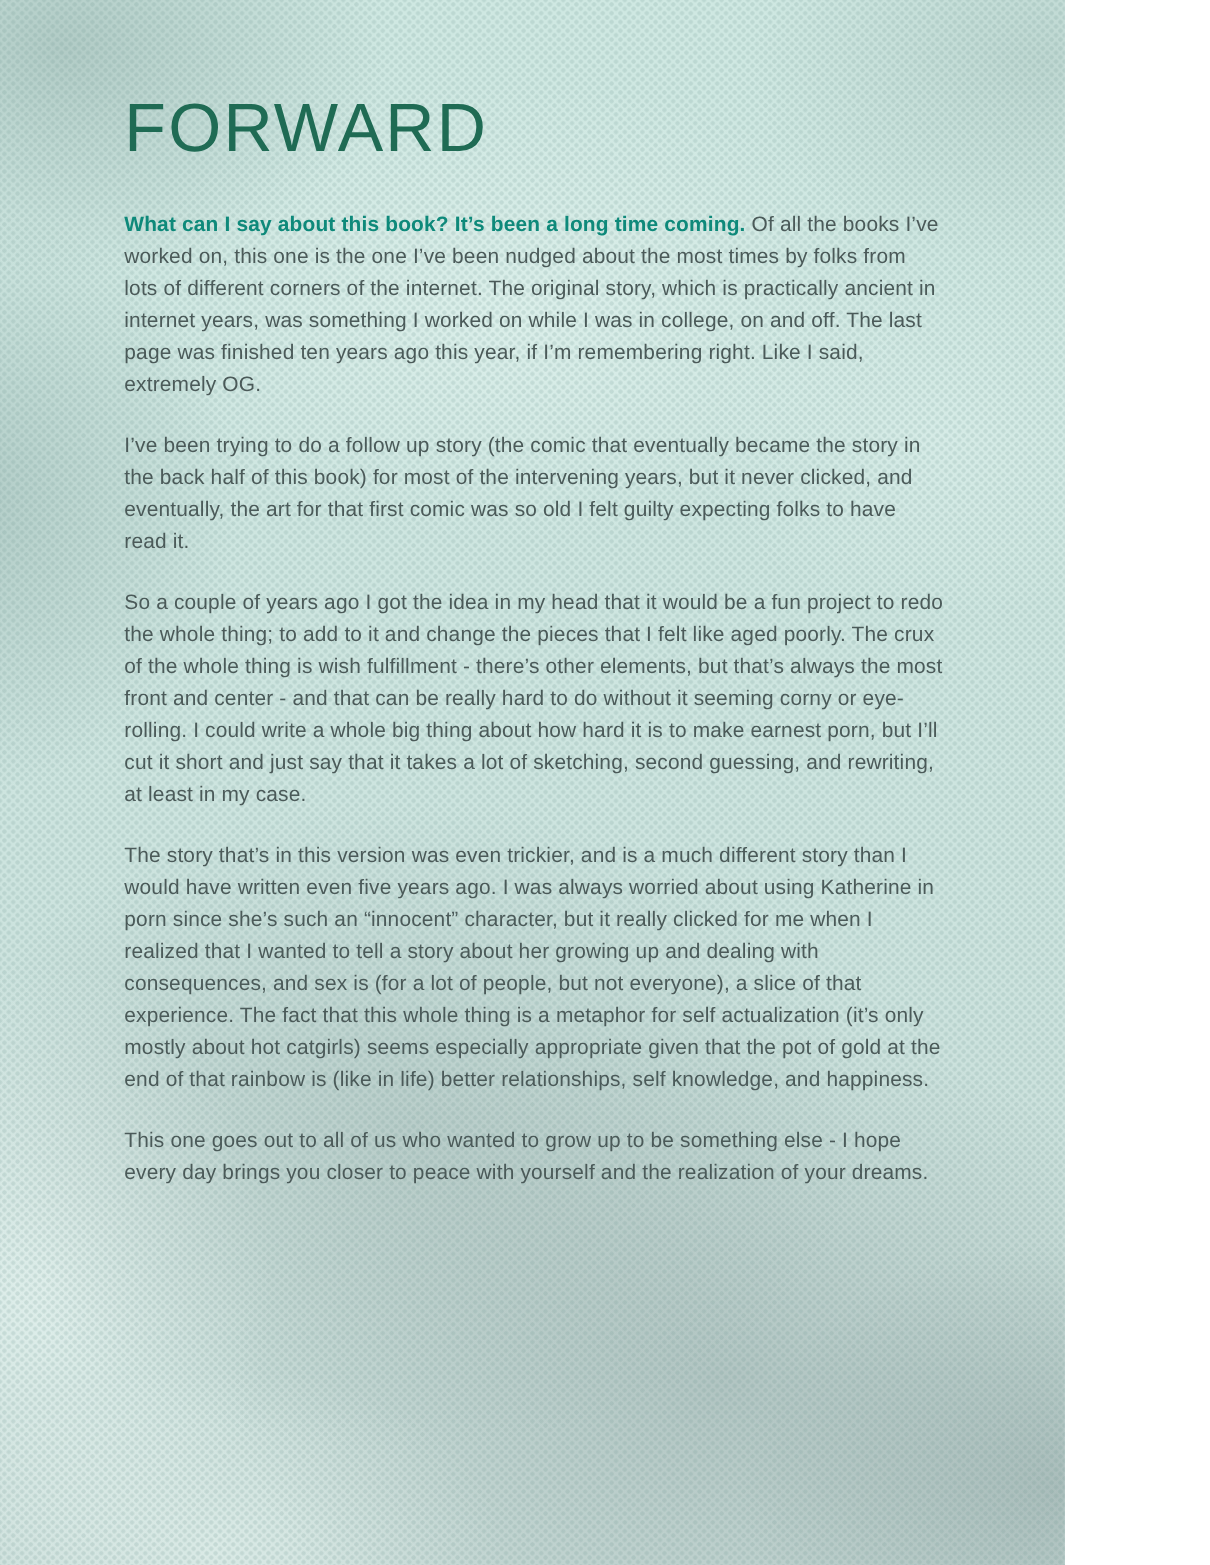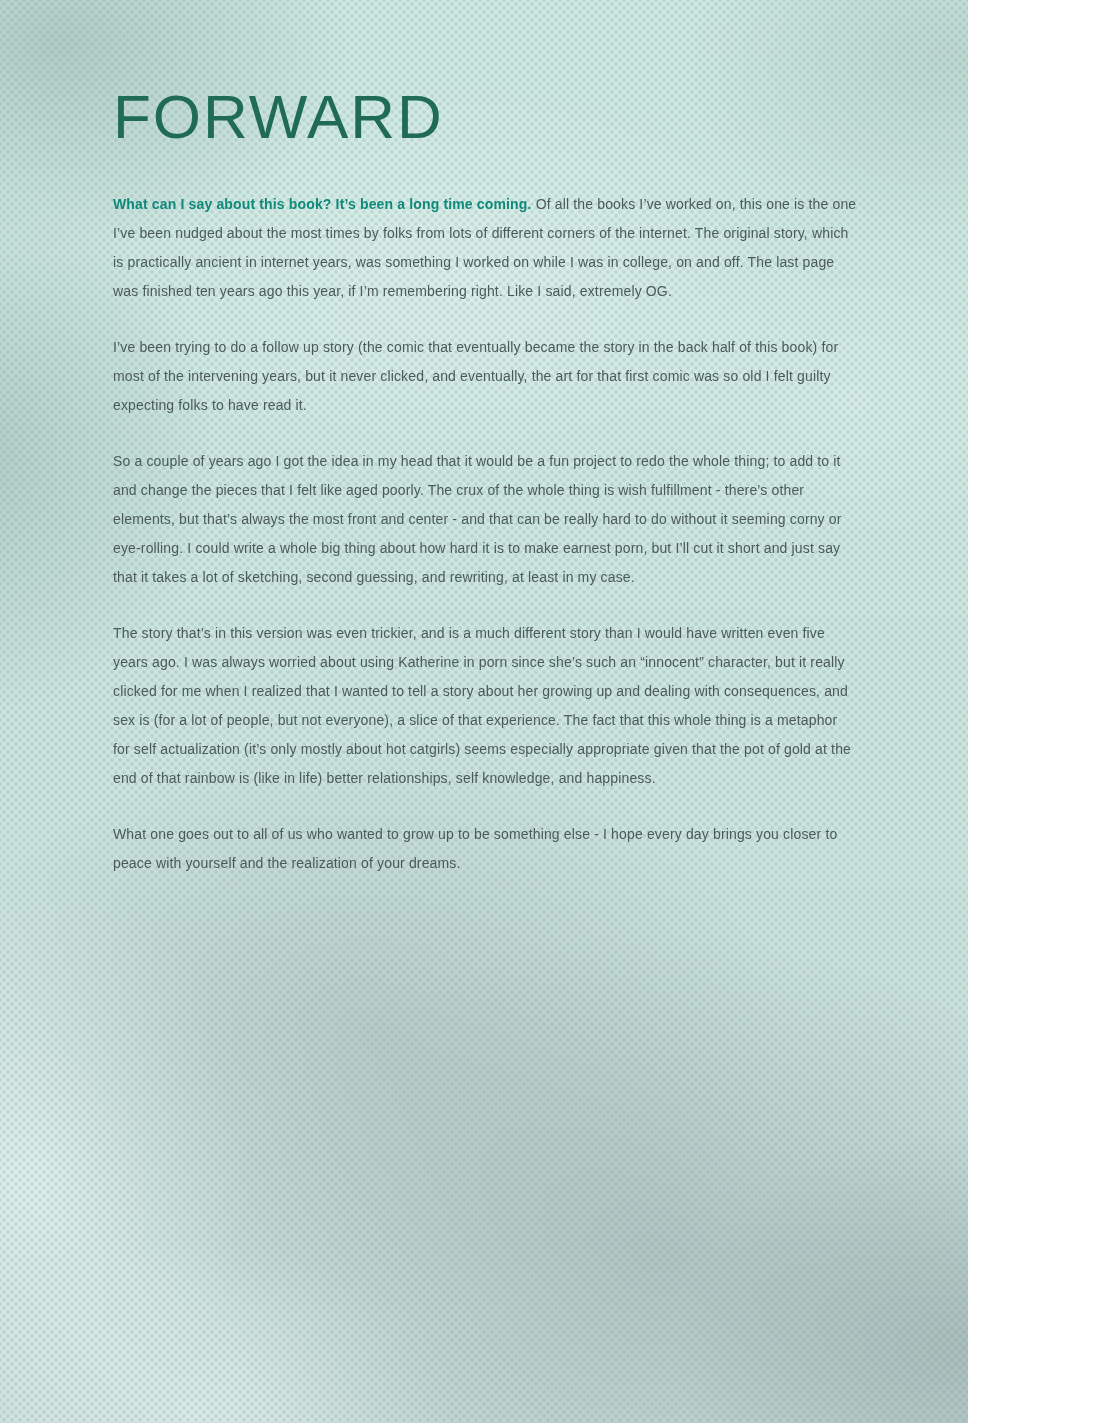--- a/index.html
+++ b/index.html
@@ -51,37 +51,37 @@
     margin: 0 0 42px 0;
     font-size: 62px;
     font-weight: 400;
     letter-spacing: 2px;
     color: #1f6b54;
     line-height: 1.0;
   }
   .body-text p {
     margin: 0 0 27px 0;
     max-width: 874px;
-    font-size: 14px;
+    font-size: 19px;
     line-height: 29px;
     letter-spacing: 0.15px;
     color: #4b5a59;
   }
   .body-text .lead {
     font-weight: bold;
     color: #0e897a;
   }
 </style>
 </head>
 <body>
 
 <div class="page">
   <div class="content">
     <h1 class="page-title">FORWARD</h1>
     <div class="body-text">
       <p><span class="lead">What can I say about this book? It’s been a long time coming.</span> <span>Of all the books I’ve worked on, this one is the one I’ve been nudged about the most times by folks from lots of different corners of the internet. The original story, which is practically ancient in internet years, was something I worked on while I was in college, on and off. The last page was finished ten years ago this year, if I’m remembering right. Like I said, extremely OG.</span></p>
       <p><span>I’ve been trying to do a follow up story (the comic that eventually became the story in the back half of this book) for most of the intervening years, but it never clicked, and eventually, the art for that first comic was so old I felt guilty expecting folks to have read it.</span></p>
       <p><span>So a couple of years ago I got the idea in my head that it would be a fun project to redo the whole thing; to add to it and change the pieces that I felt like aged poorly. The crux of the whole thing is wish fulfillment - there’s other elements, but that’s always the most front and center - and that can be really hard to do without it seeming corny or eye-rolling. I could write a whole big thing about how hard it is to make earnest porn, but I’ll cut it short and just say that it takes a lot of sketching, second guessing, and rewriting, at least in my case.</span></p>
       <p><span>The story that’s in this version was even trickier, and is a much different story than I would have written even five years ago. I was always worried about using Katherine in porn since she’s such an “innocent” character, but it really clicked for me when I realized that I wanted to tell a story about her growing up and dealing with consequences, and sex is (for a lot of people, but not everyone), a slice of that experience. The fact that this whole thing is a metaphor for self actualization (it’s only mostly about hot catgirls) seems especially appropriate given that the pot of gold at the end of that rainbow is (like in life) better relationships, self knowledge, and happiness.</span></p>
-      <p><span>What one goes out to all of us who wanted to grow up to be something else - I hope every day brings you closer to peace with yourself and the realization of your dreams.</span></p>
+      <p><span>This one goes out to all of us who wanted to grow up to be something else - I hope every day brings you closer to peace with yourself and the realization of your dreams.</span></p>
     </div>
   </div>
 </div>
 
 </body></html>

